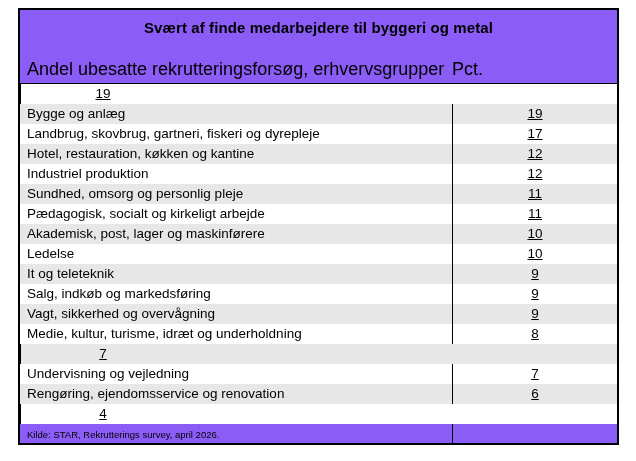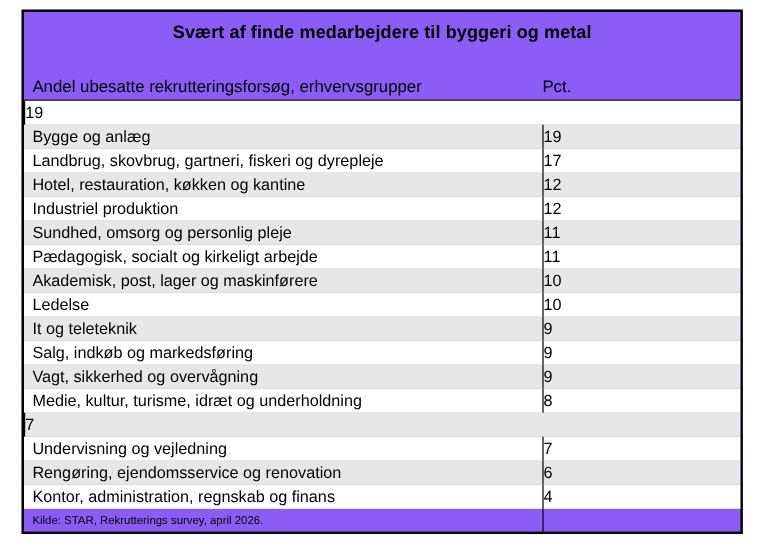--- a/index.html
+++ b/index.html
@@ -31,21 +31,21 @@
     box-sizing: border-box;
     letter-spacing: 0.1px;
   }
   .header-row {
     flex: 0 0 26px;
     height: 26px;
     display: flex;
     align-items: flex-end;
     border-bottom: 1px solid #000000;
     box-sizing: border-box;
-    font-size: 14px;
+    font-size: 18px;
   }
   .header-label {
     flex: 1 1 auto;
     padding-left: 7px;
     padding-bottom: 3px;
   }
   .header-value {
     flex: 0 0 165px;
     width: 165px;
     padding-bottom: 3px;
@@ -65,21 +65,23 @@
     padding-left: 7px;
     line-height: 20px;
     white-space: nowrap;
     overflow: hidden;
   }
   .cell-value {
     flex: 0 0 165px;
     width: 165px;
     box-sizing: border-box;
     border-left: 1.5px solid #000000;
+    text-align: center;
     line-height: 20px;
+    text-decoration: underline;
   }
   .footer-row {
     flex: 1 1 auto;
     display: flex;
   }
   .footer-left {
     flex: 1 1 auto;
     display: flex;
     align-items: flex-end;
   }
@@ -164,21 +166,20 @@
       </div>
       <div class="row">
         <div class="cell-label">Undervisning og vejledning</div>
         <div class="cell-value">7</div>
       </div>
       <div class="row alt">
         <div class="cell-label">Rengøring, ejendomsservice og renovation</div>
         <div class="cell-value">6</div>
       </div>
       <div class="row">
-        <div class="cell-label">Kontor, administration, regnskab og finans</div>
         <div class="cell-value">4</div>
       </div>
     </div>
 
   <div class="footer-row">
     <div class="footer-left">
       <div class="source-note">Kilde: STAR, Rekrutterings survey, april 2026.</div>
     </div>
     <div class="footer-right"></div>
   </div>

